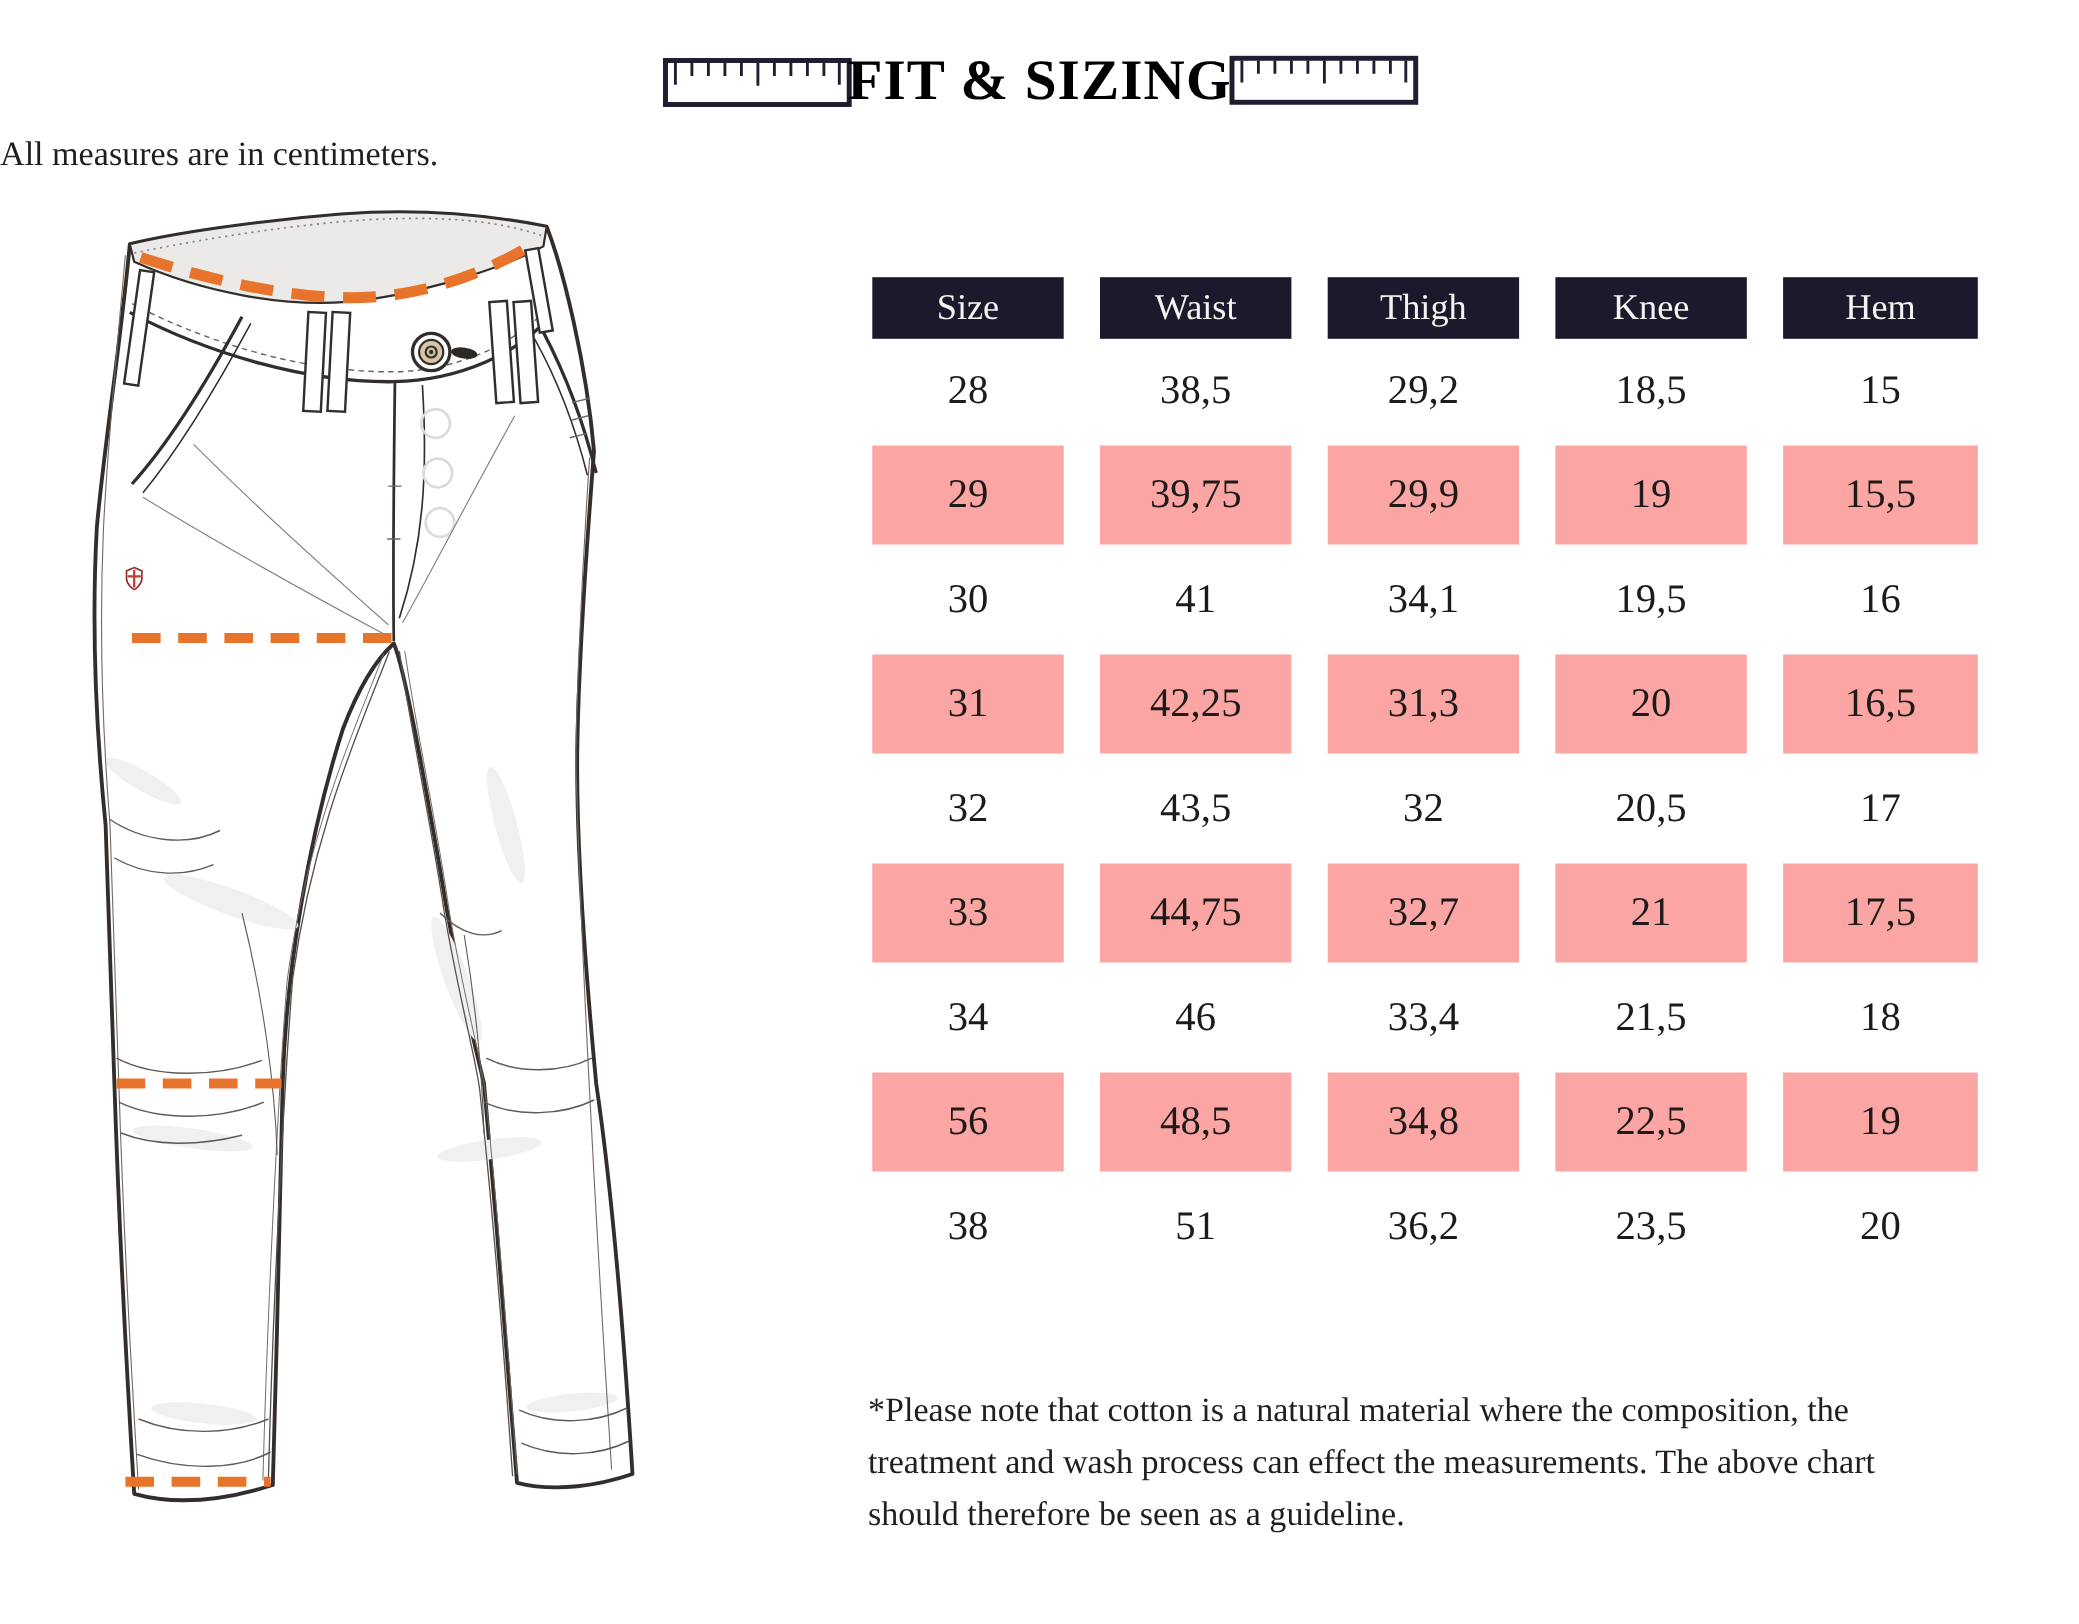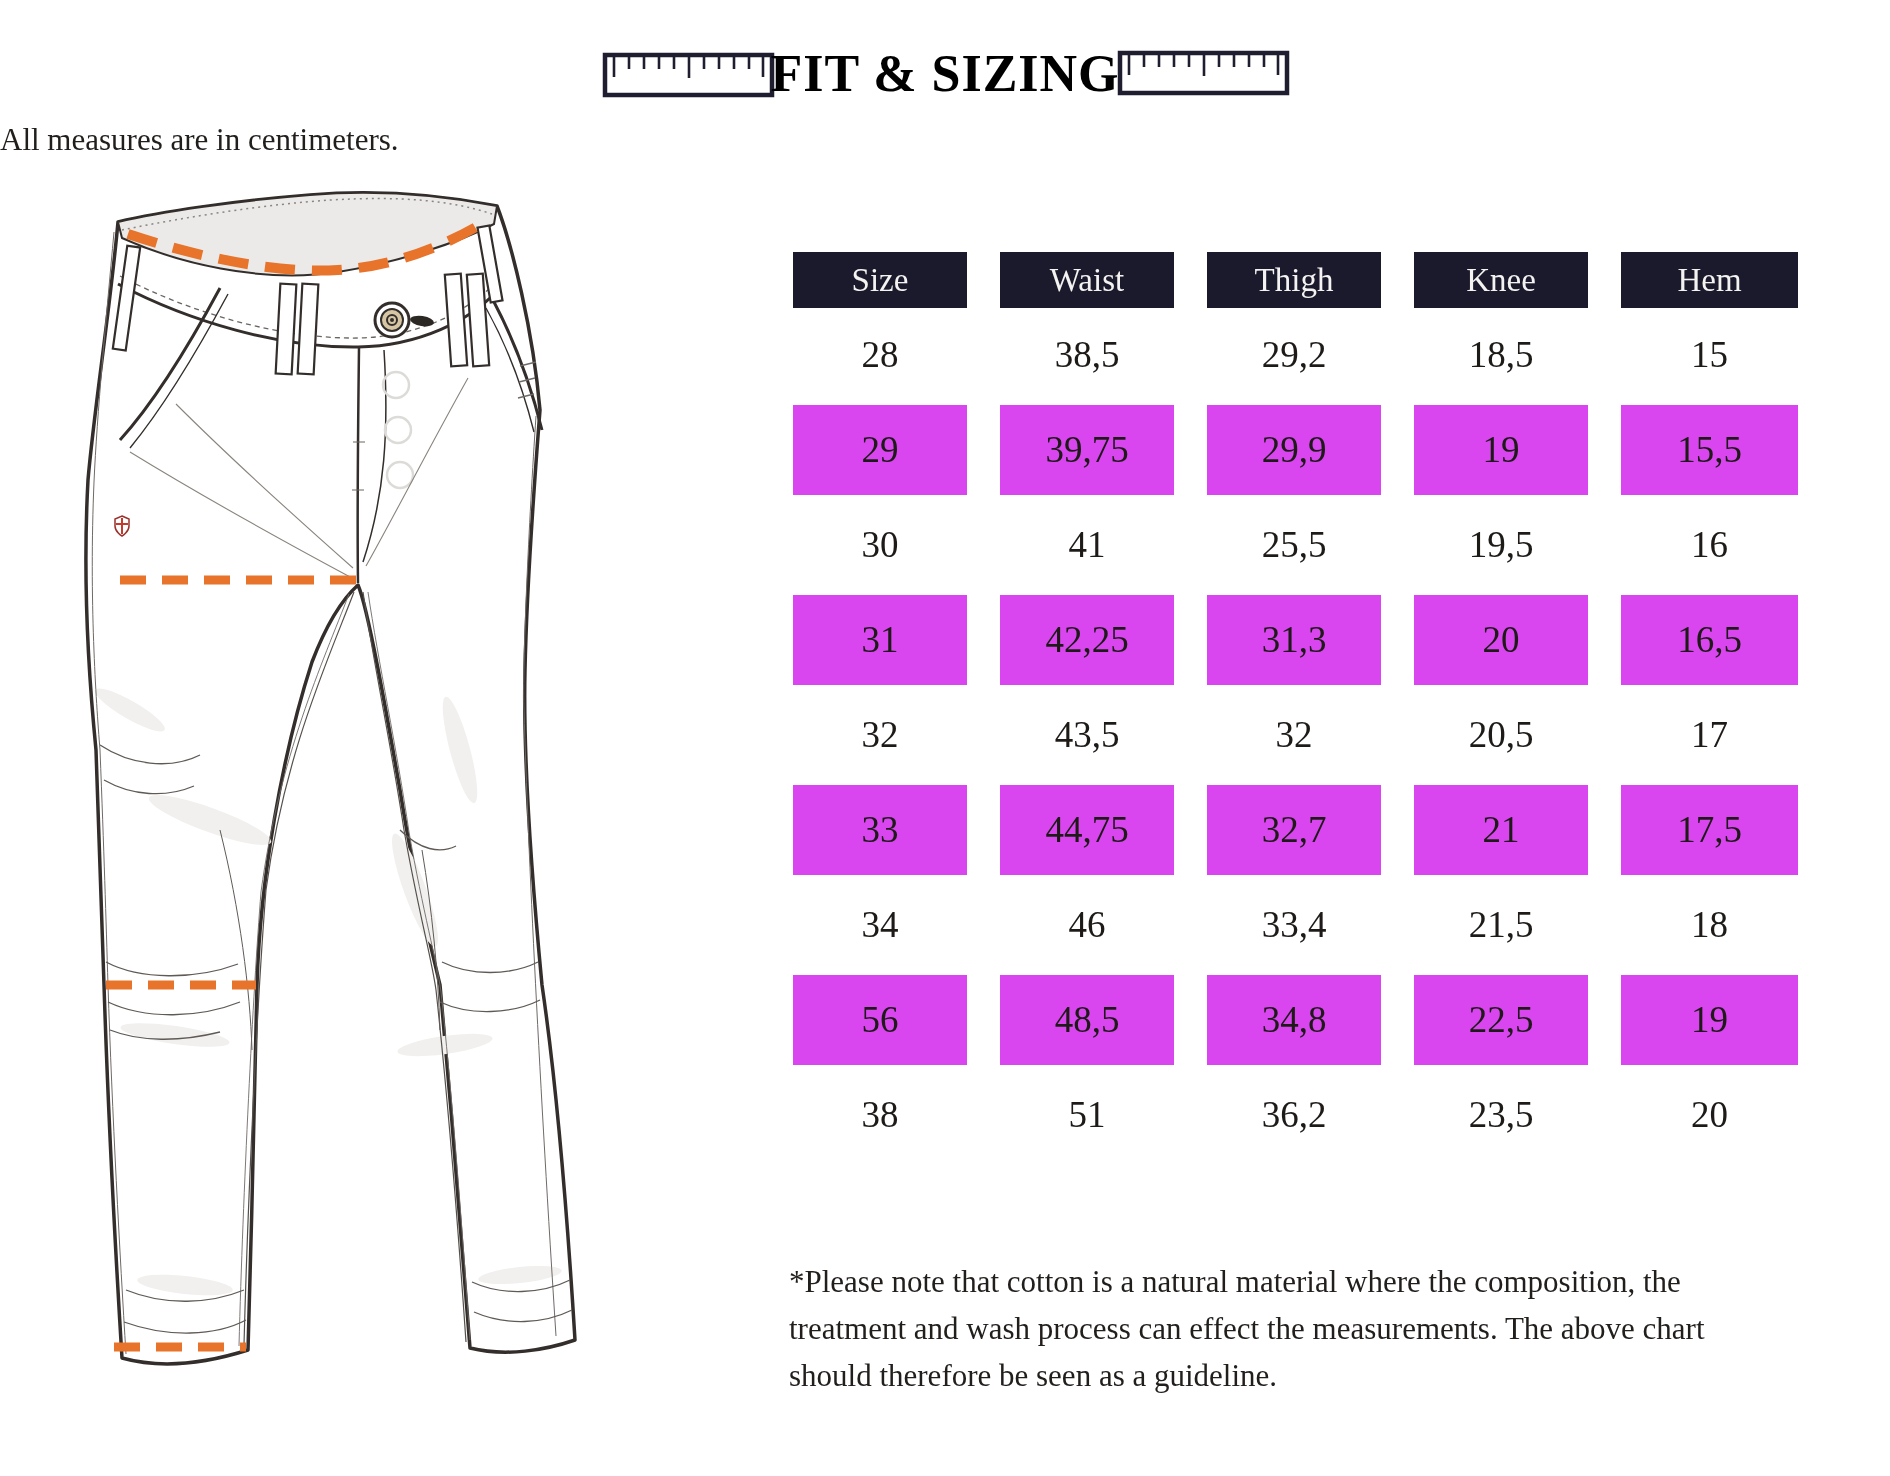--- a/index.html
+++ b/index.html
@@ -21,21 +21,21 @@
   .pants{position:absolute;left:70px;top:190px;width:560px;height:1190px;}
 
   .size-table{position:absolute;left:764px;top:252px;width:1036px;}
   .trow{display:grid;grid-template-columns:203px 203px 203px 203px 206px;column-gap:4px;}
   .trow.thead .cell{
     height:56px;line-height:56px;background:#1a1a2c;color:#f4f3f1;font-size:33px;
   }
   .trow.tdata{margin-top:5px;}
   .trow.tdata.first{margin-top:2px;}
   .cell{text-align:center;font-size:37px;height:90px;line-height:90px;background:transparent;margin-left:29px;}
-  .trow.gray .cell{background:#d946ef;}
+  .trow.gray .cell{background:#fca5a5;}
 
   .footnote{
     position:absolute;left:789px;top:1258px;width:1010px;
     font-size:31px;line-height:47px;color:#211e1c;
   }
   .footnote div{white-space:nowrap;}
 </style>
 </head>
 <body>
 
@@ -203,21 +203,21 @@
   <div class="trow tdata gray">
     <div class="cell">29</div>
     <div class="cell">39,75</div>
     <div class="cell">29,9</div>
     <div class="cell">19</div>
     <div class="cell">15,5</div>
   </div>
   <div class="trow tdata">
     <div class="cell">30</div>
     <div class="cell">41</div>
-    <div class="cell">25,5</div>
+    <div class="cell">34,1</div>
     <div class="cell">19,5</div>
     <div class="cell">16</div>
   </div>
   <div class="trow tdata gray">
     <div class="cell">31</div>
     <div class="cell">42,25</div>
     <div class="cell">31,3</div>
     <div class="cell">20</div>
     <div class="cell">16,5</div>
   </div>

